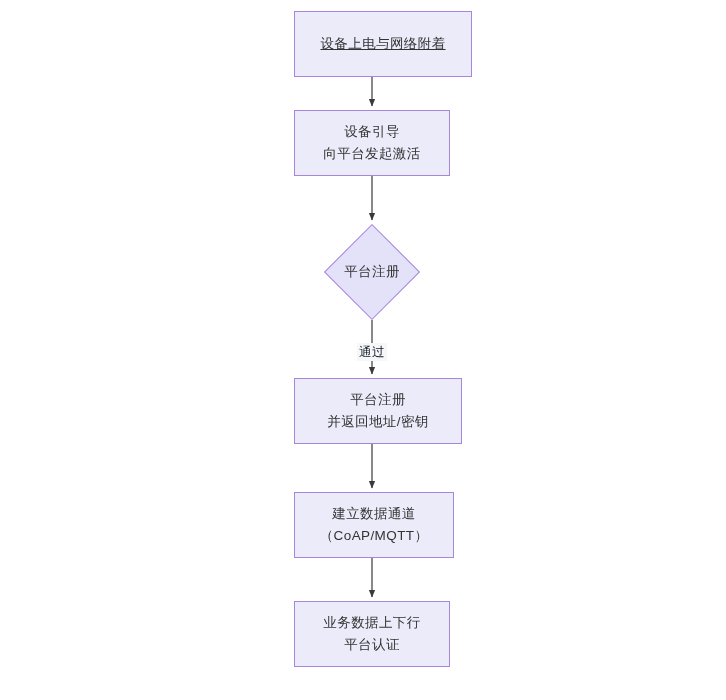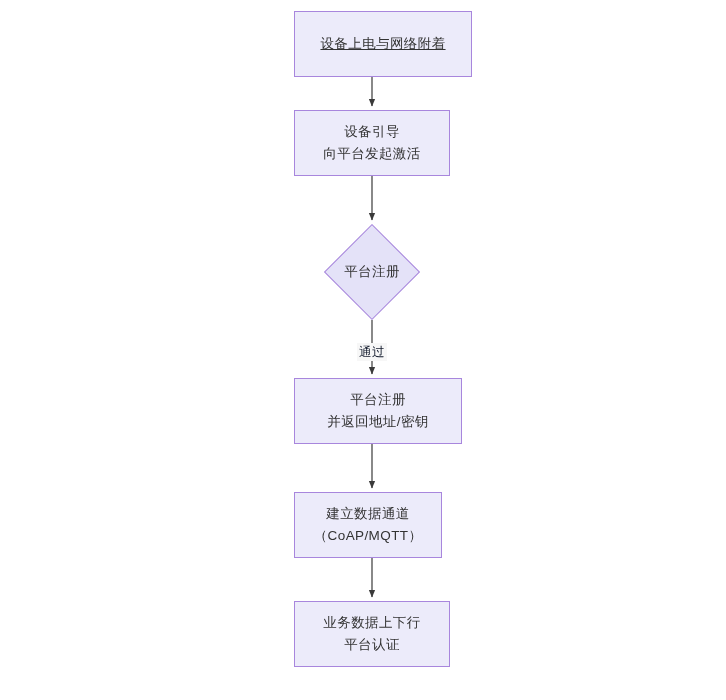--- a/index.html
+++ b/index.html
@@ -122,21 +122,21 @@
     <div class="decision-label">平台注册</div>
   </div>
 
   <div class="edge-label" style="left:357px; top:343px;">通过</div>
 
   <div class="node" style="left:294px; top:378px; width:168px; height:66px;">
     <span class="line">平台注册</span>
     <span class="line">并返回地址/密钥</span>
   </div>
 
-  <div class="node" style="left:294px; top:492px; width:148px; height:66px;">
+  <div class="node" style="left:294px; top:492px; width:160px; height:66px;">
     <span class="line">建立数据通道</span>
     <span class="line">（CoAP/MQTT）</span>
   </div>
 
   <div class="node" style="left:294px; top:601px; width:156px; height:66px;">
     <span class="line">业务数据上下行</span>
     <span class="line">平台认证</span>
   </div>
 
 </div>

